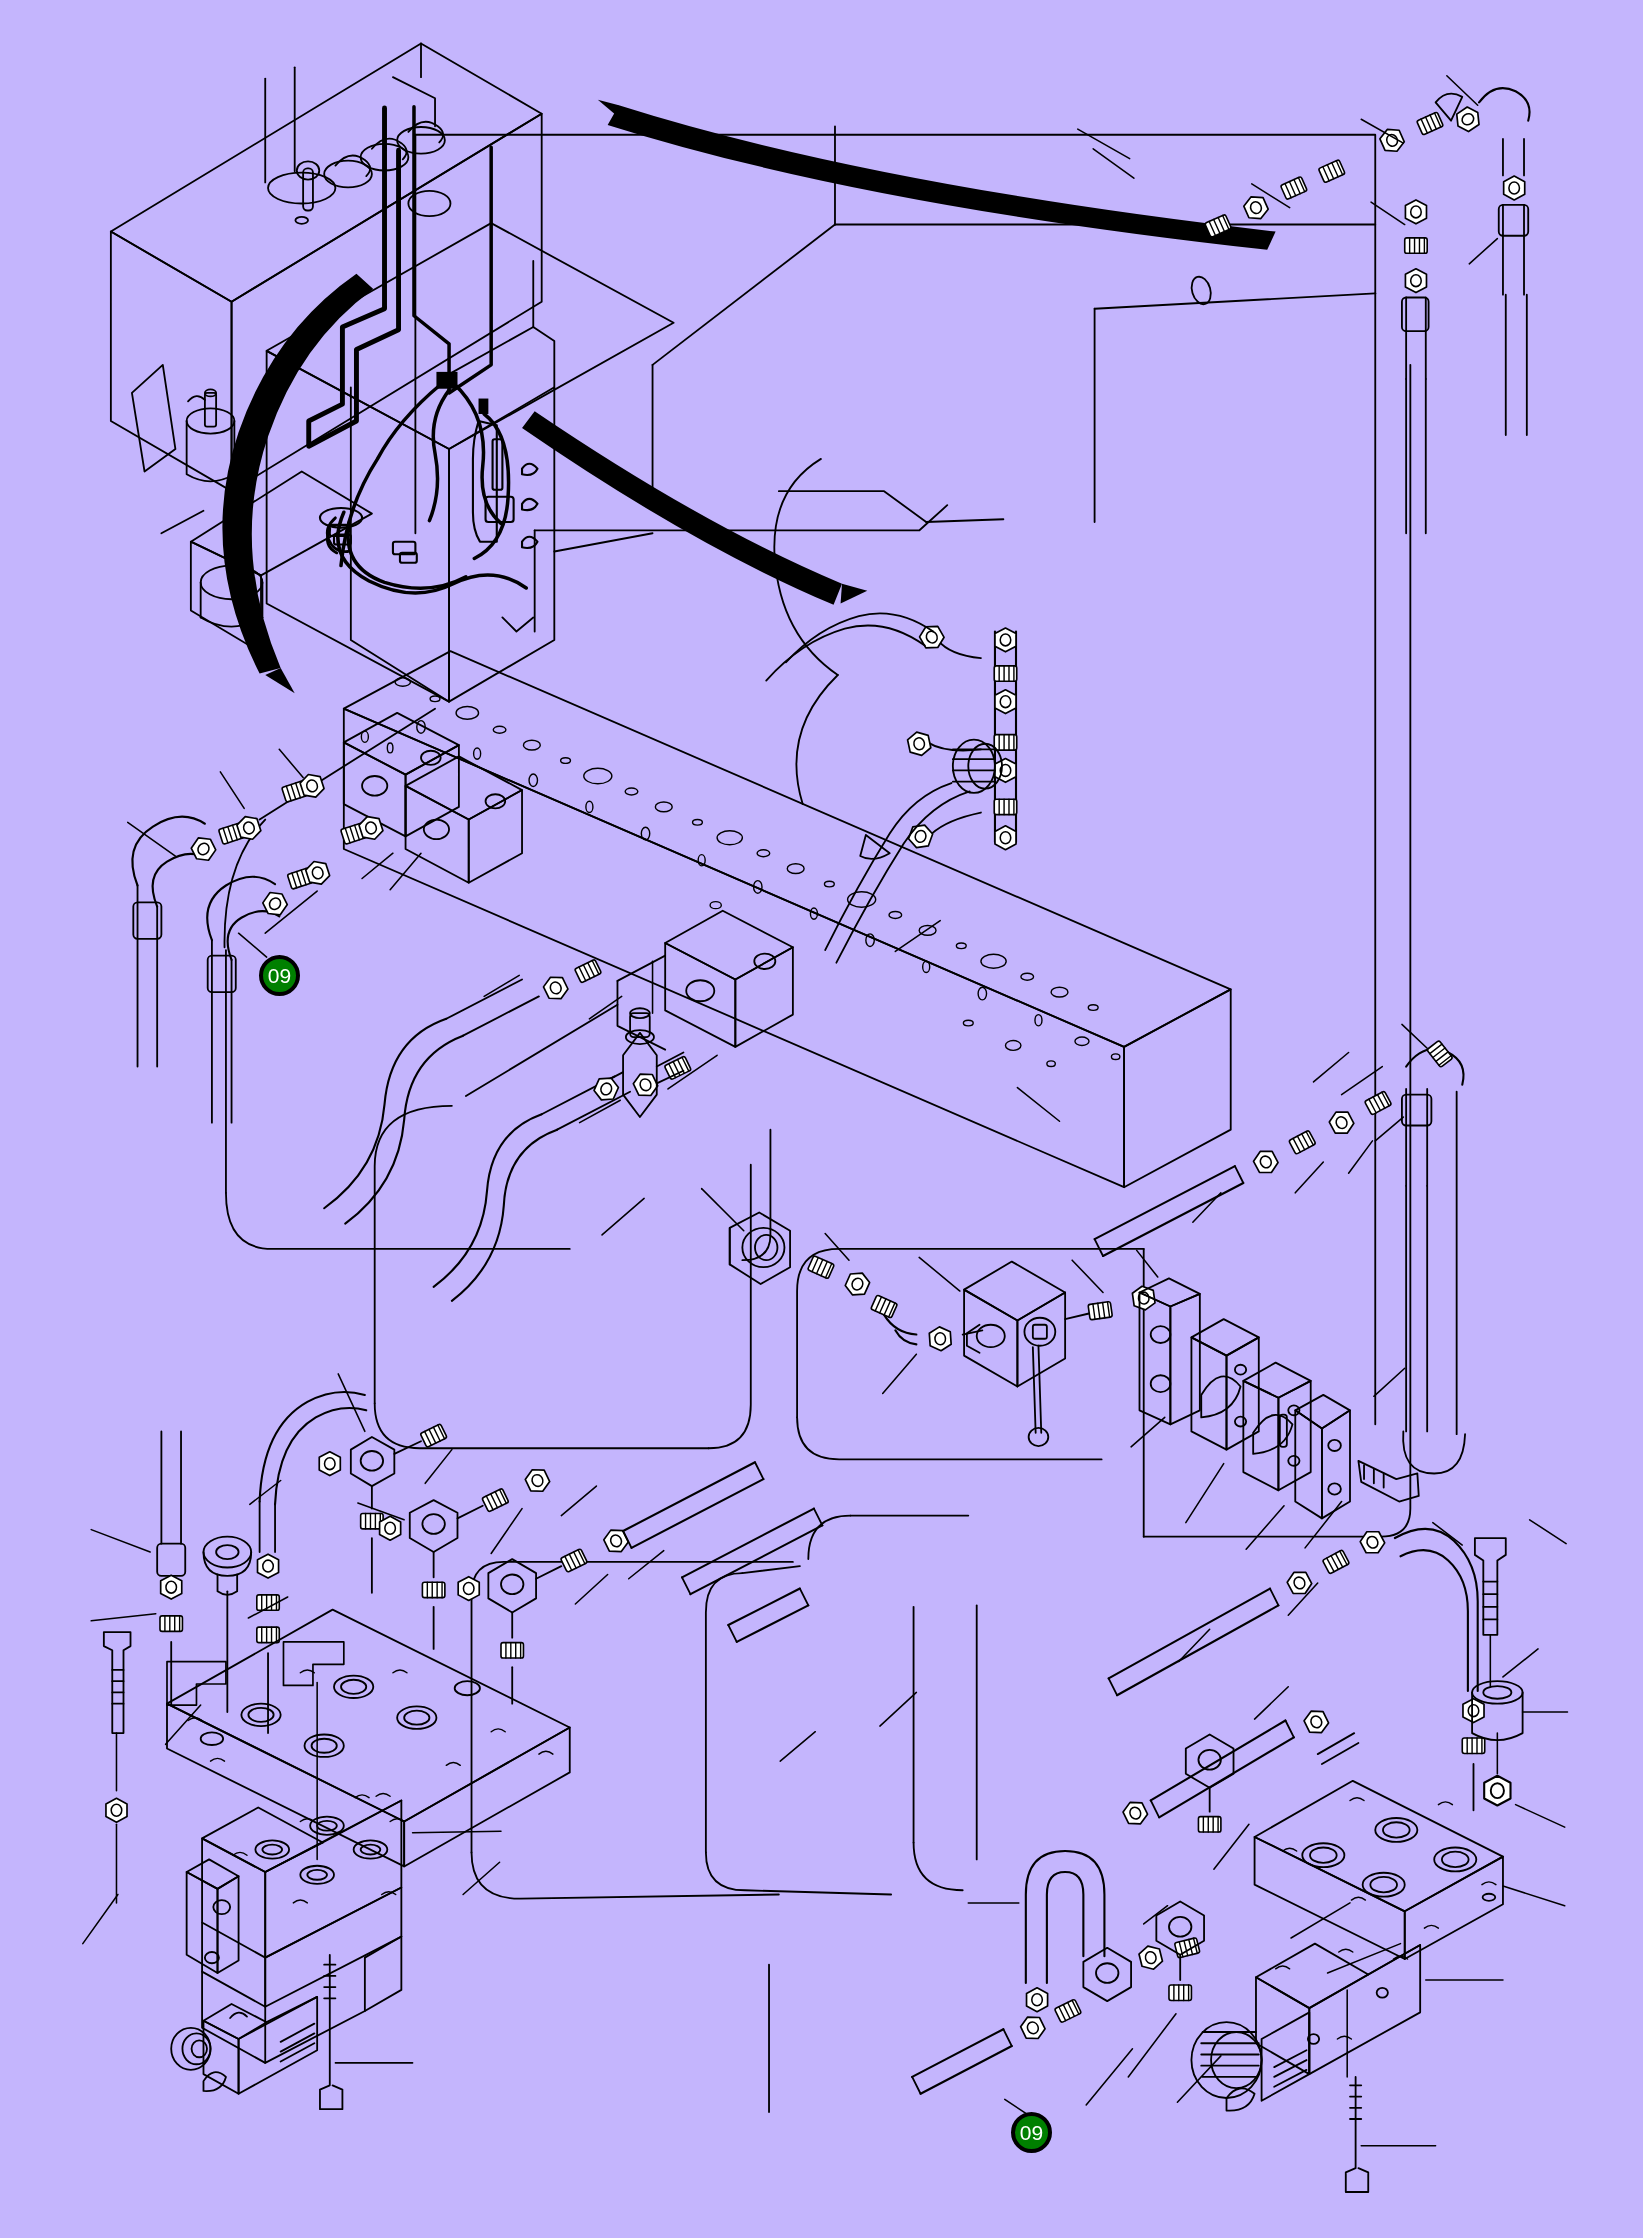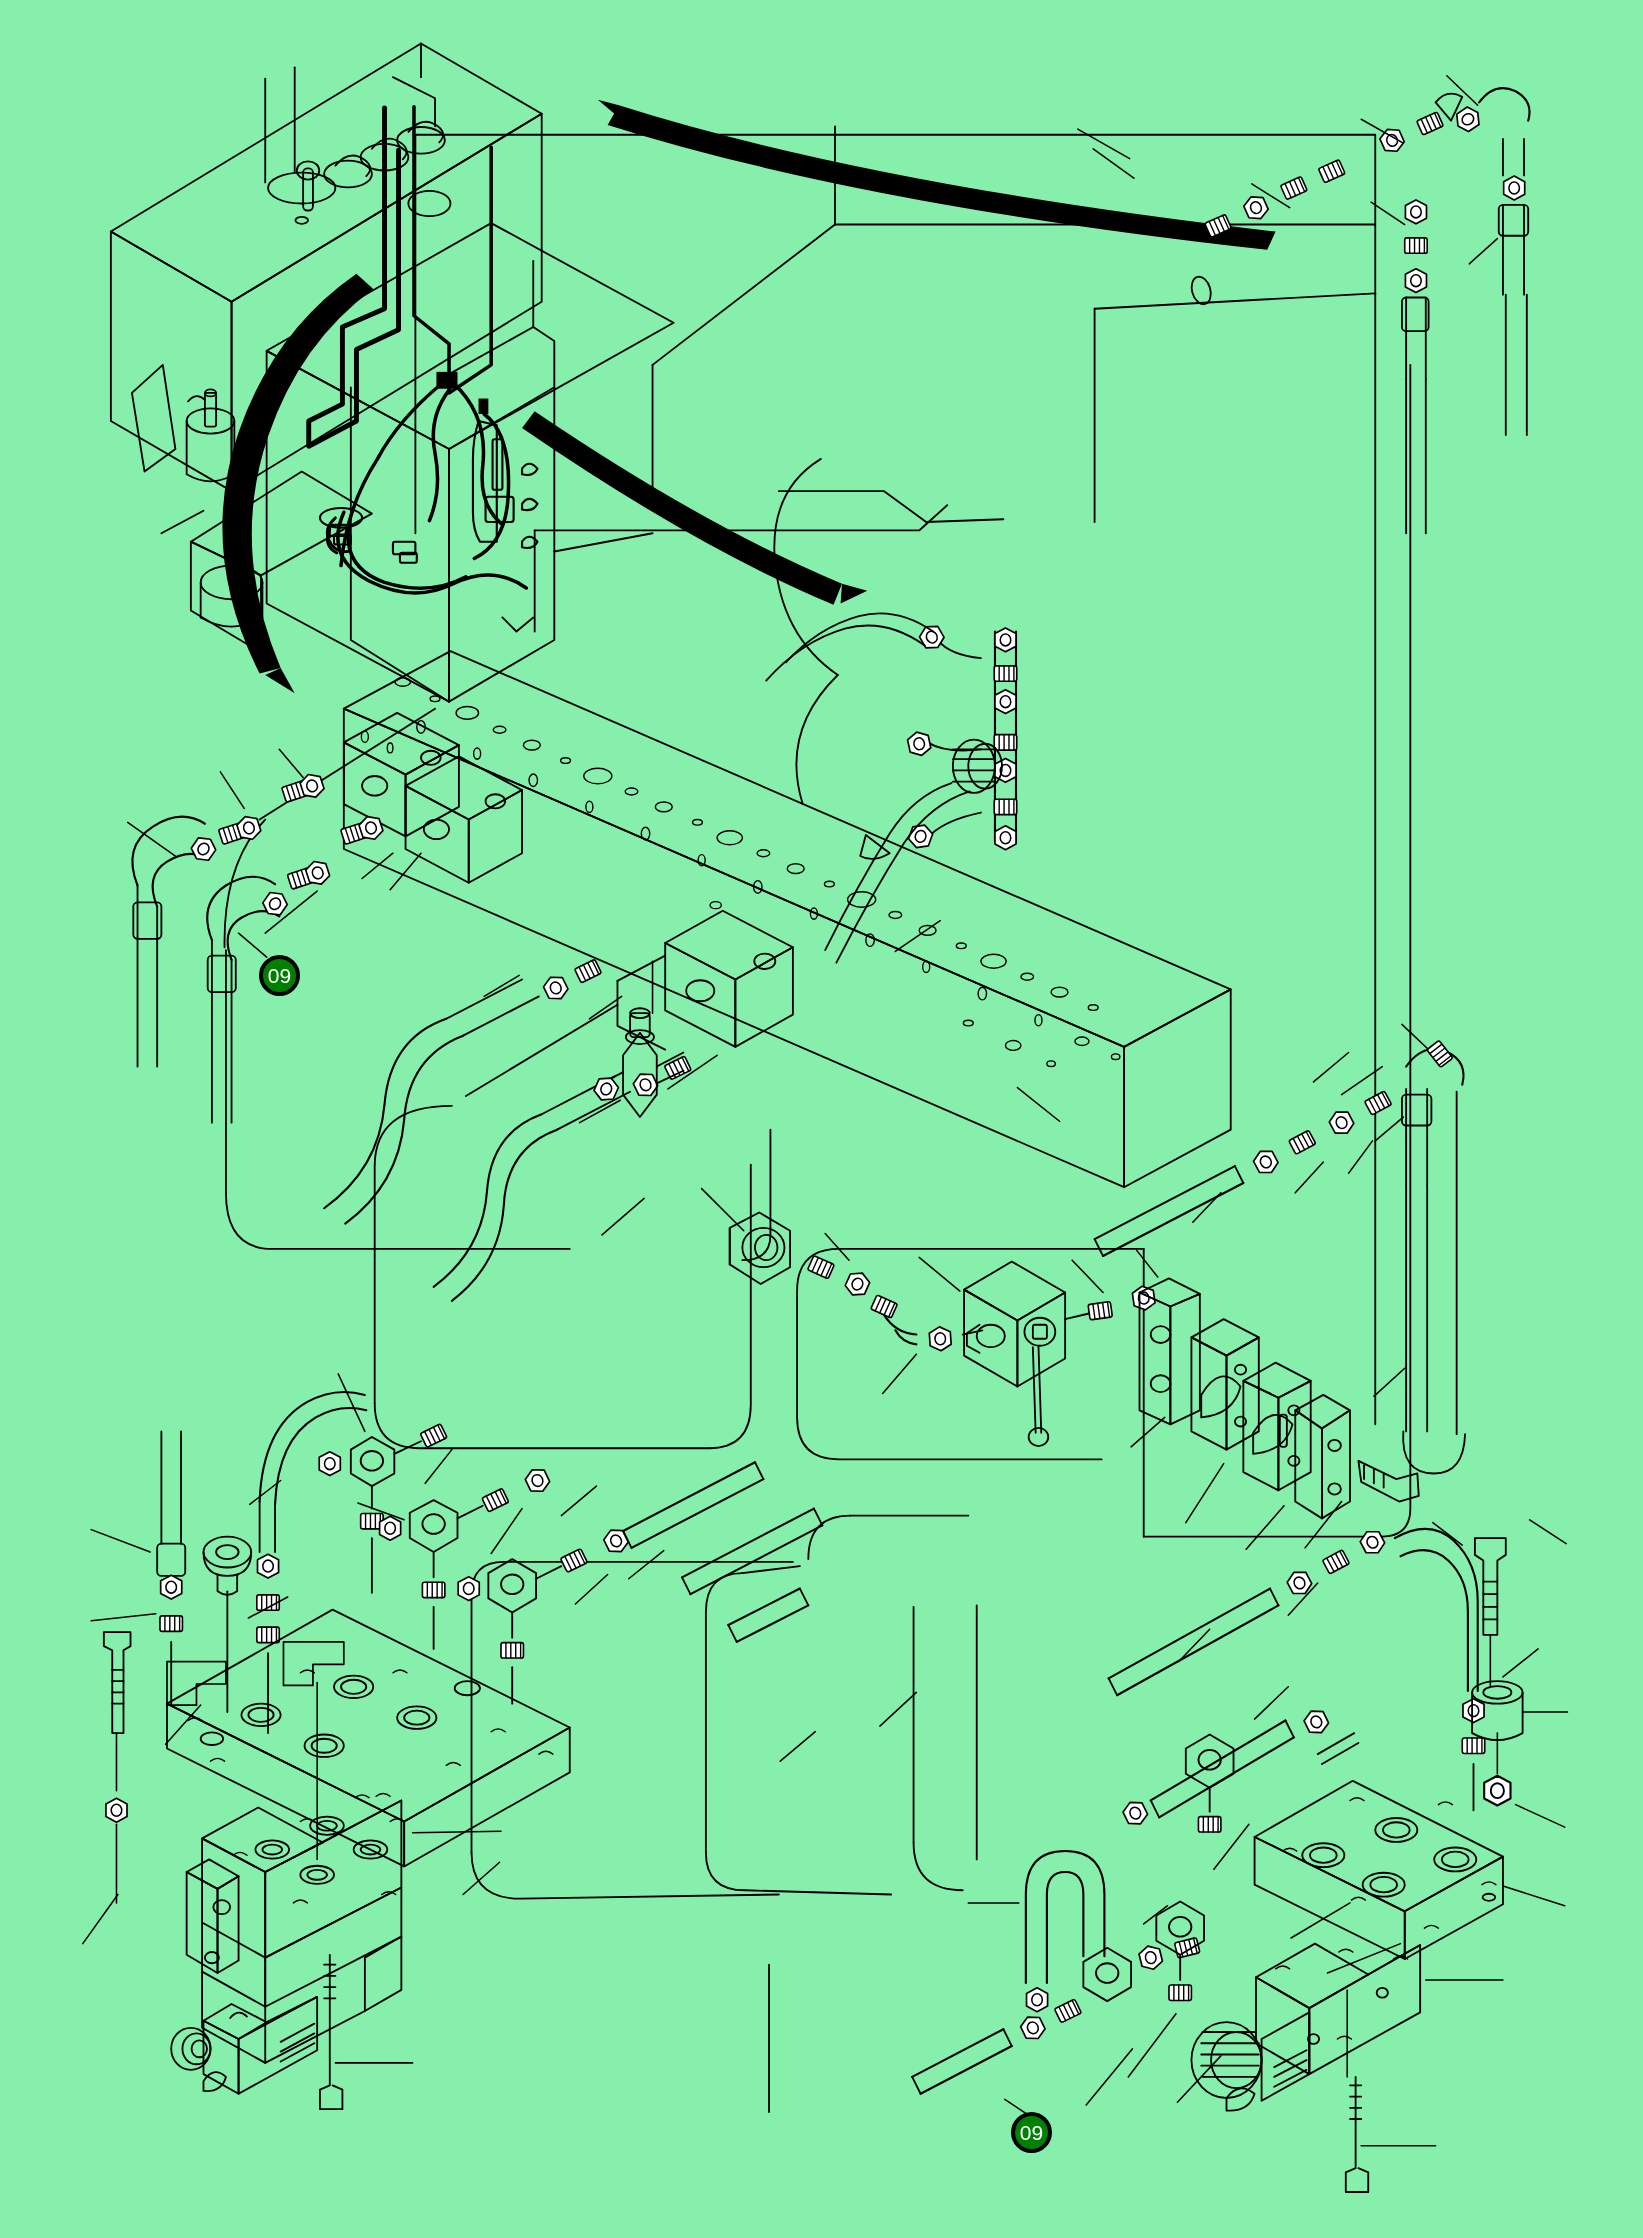--- a/index.html
+++ b/index.html
@@ -6,21 +6,21 @@
   html,body{margin:0;padding:0;background:#ffffff;}
   body{font-family:"Liberation Sans",sans-serif;}
   #sheet{position:relative;width:1644px;height:2239px;background:#fff;overflow:hidden;}
   #sheet svg{position:absolute;left:0;top:0;}
   .badge{position:absolute;border-radius:50%;display:flex;align-items:center;justify-content:center;
          box-sizing:border-box;color:#ffffff;font-family:"Liberation Sans",sans-serif;font-weight:400;}
 </style>
 </head>
 <body>
 
-<div id="sheet" style="width: 1644px; height: 2239px; background: #86efac;">
+<div id="sheet" style="width: 1644px; height: 2239px; background: #c4b5fd;">
 
 <svg width="1644" height="2239" viewBox="0 0 2343 3191" shape-rendering="geometricPrecision">
   <defs>
     <g id="hexnut">
       <path d="M0,-17 L15,-9 L15,9 L0,17 L-15,9 L-15,-9 Z" fill="#fff" stroke="#000" stroke-width="2.4"></path>
       <ellipse cx="0" cy="0" rx="7.5" ry="8.5" fill="#fff" stroke="#000" stroke-width="2.2"></ellipse>
     </g>
     <g id="thrd">
       <rect x="-16" y="-11" width="32" height="22" rx="3" fill="#fff" stroke="#000" stroke-width="2.3"></rect>
       <path d="M-9,-11 L-9,11 M-2,-11 L-2,11 M5,-11 L5,11 M12,-11 L12,11" stroke="#000" stroke-width="2"></path>

